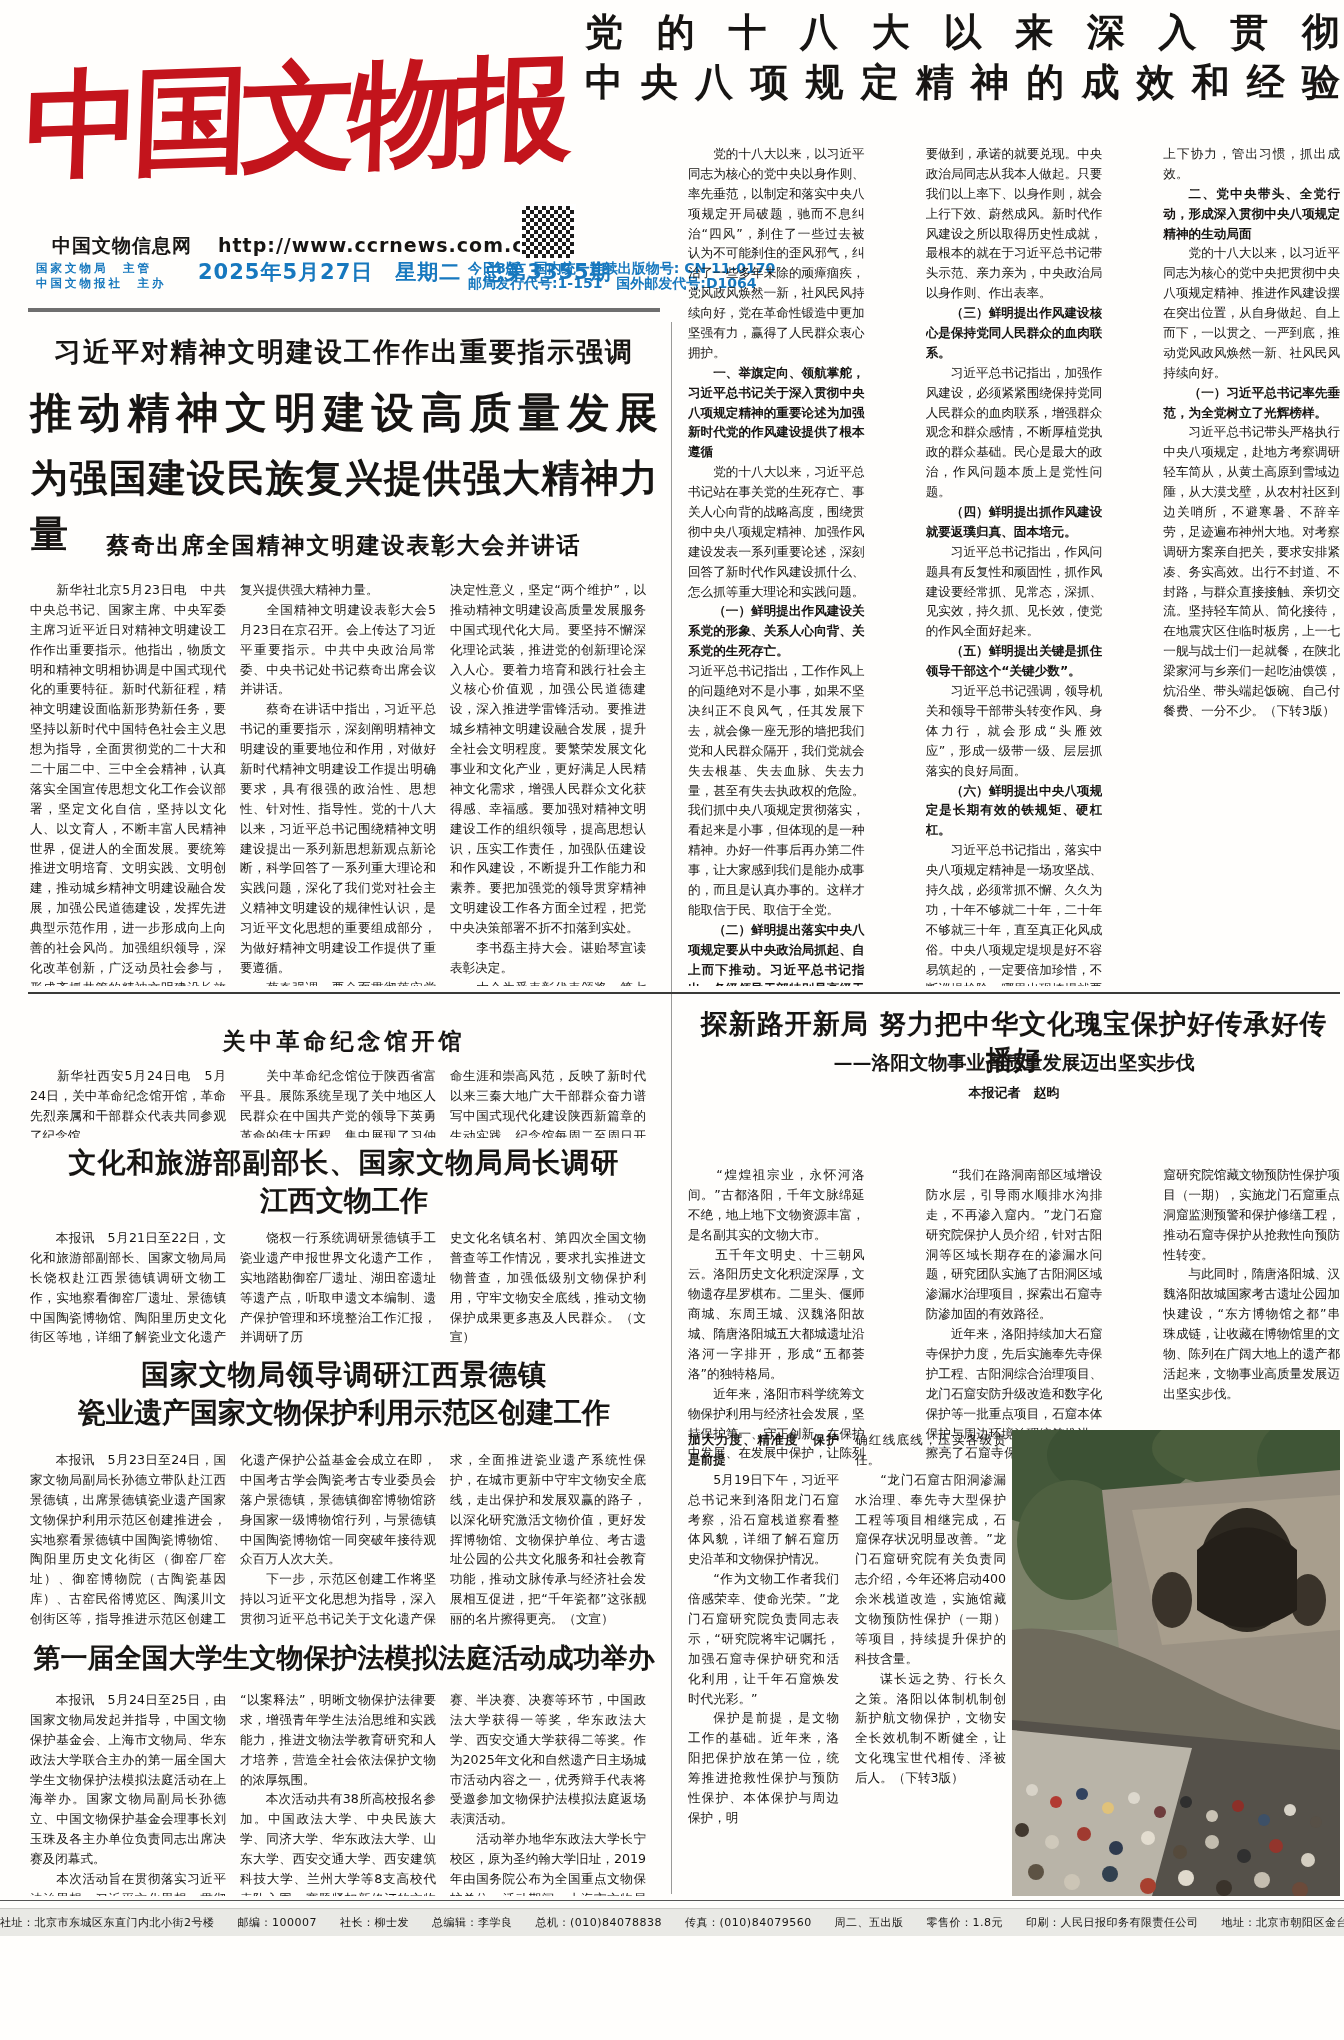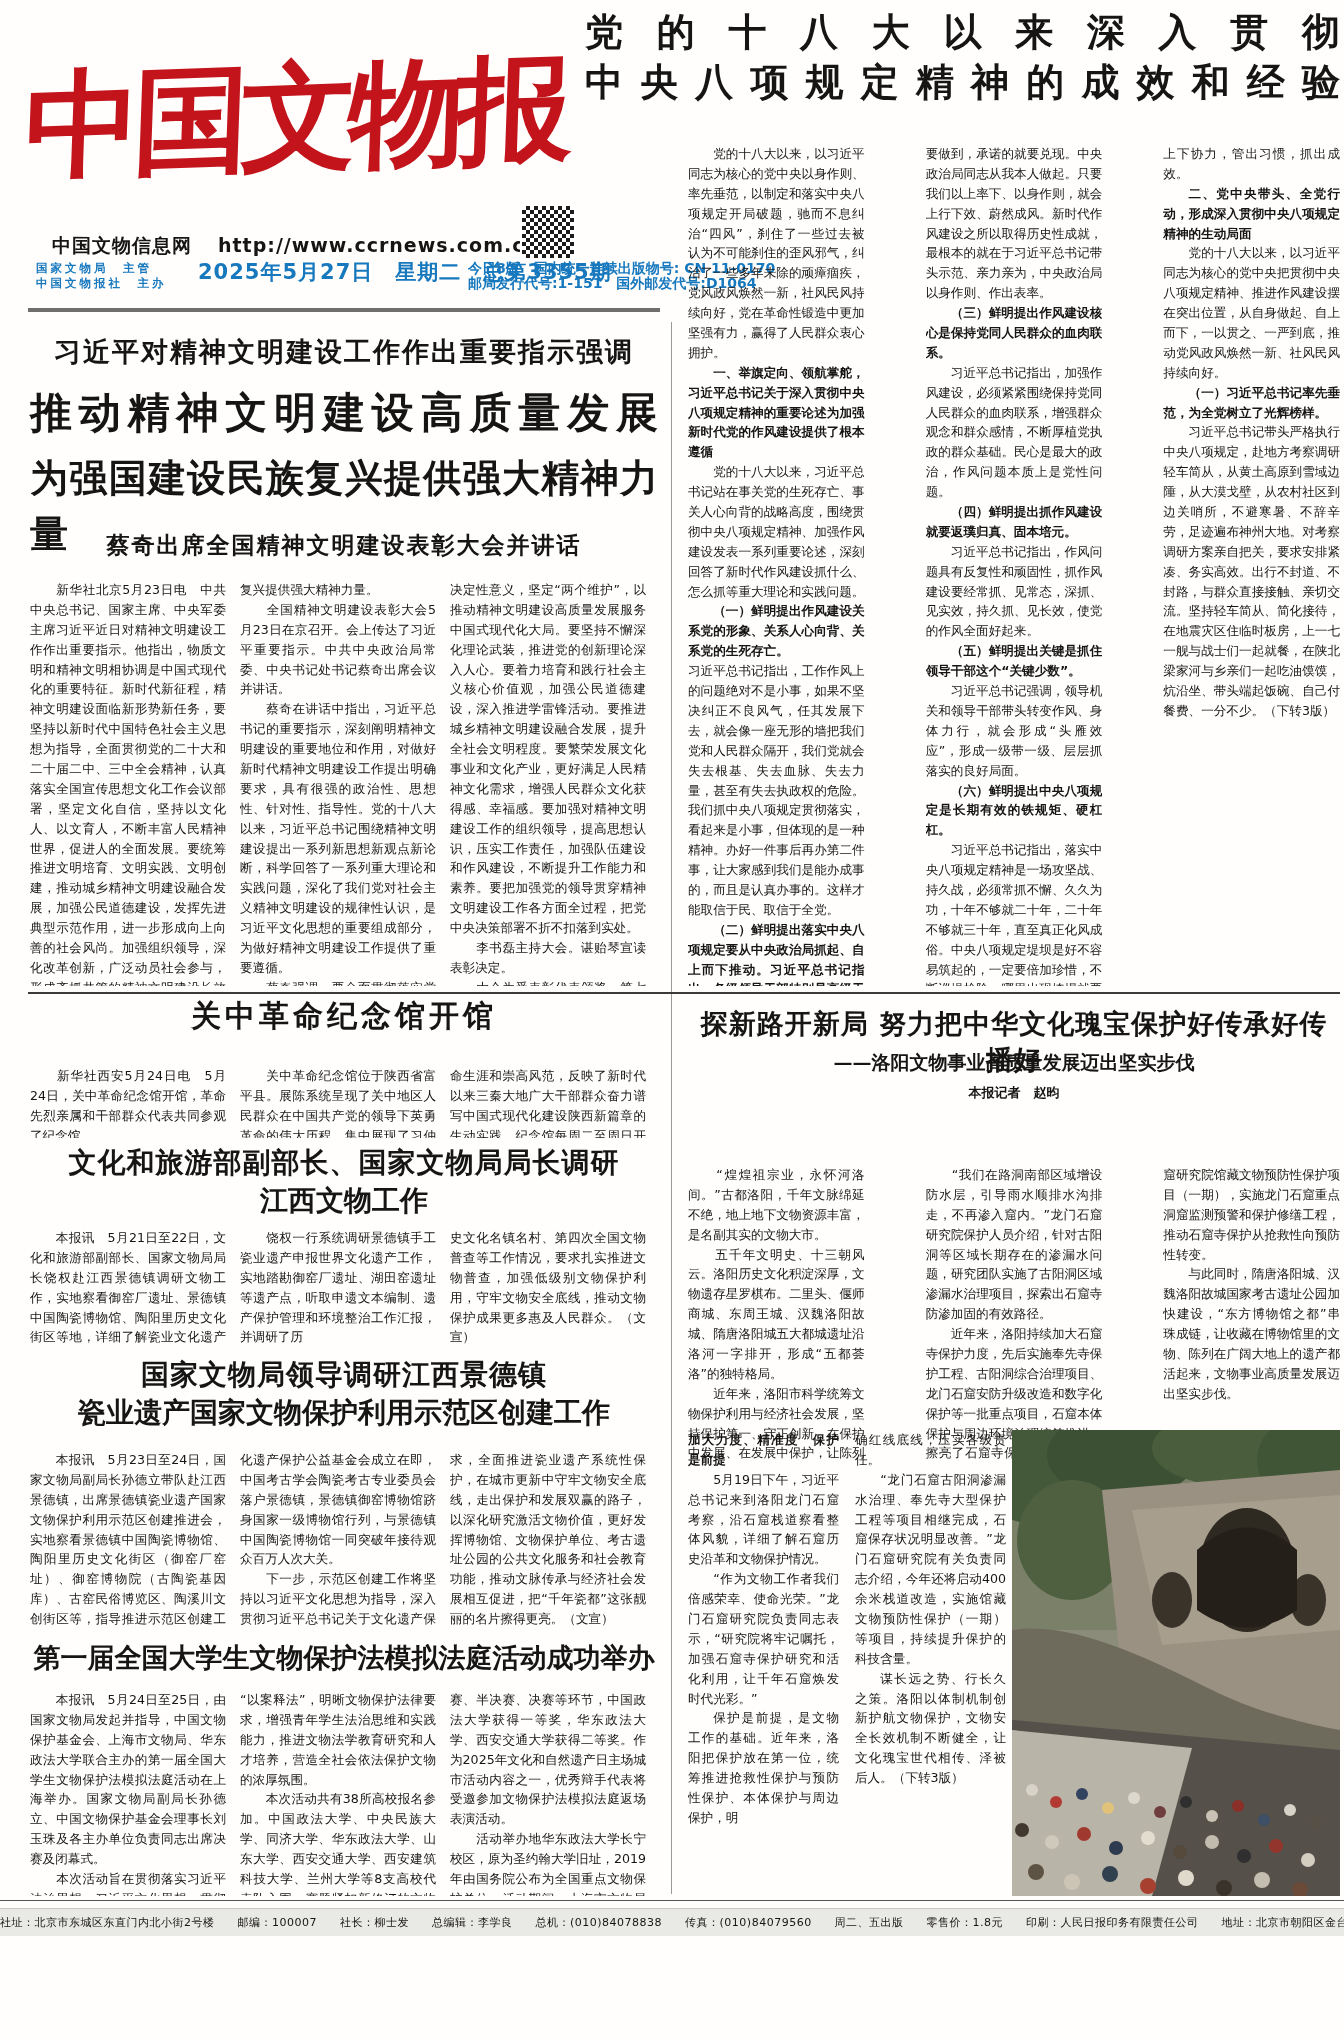--- a/index.html
+++ b/index.html
@@ -43,21 +43,21 @@
   .para.b{font-weight:bold;}
   .para.f{text-indent:0;}
   .blockcol{overflow:hidden;font-size:12.6px;line-height:1.58;text-align:justify;}
   
   .kicker{left:30px;top:334px;width:628px;font-size:27px;font-weight:bold;letter-spacing:2px;}
   .main-h1{left:30px;top:384px;width:628px;font-size:42px;line-height:58px;}
   .main-h2{left:30px;top:450px;width:628px;font-size:38px;line-height:56px;}
   .main-sub{left:30px;top:530px;width:628px;font-size:23px;font-weight:600;letter-spacing:2px;
             font-family:"DejaVu Serif","Liberation Serif",serif;}
   
-  .t-guanzhong{left:30px;top:996px;width:628px;font-size:30px;letter-spacing:4px;}
+  .t-guanzhong{left:30px;top:1026px;width:628px;font-size:23px;letter-spacing:4px;}
   .t-jx1{left:30px;top:1144px;width:628px;font-size:28px;letter-spacing:1px;}
   .t-jx2{left:30px;top:1182px;width:628px;font-size:28px;}
   .t-jdz1{left:30px;top:1356px;width:628px;font-size:28px;letter-spacing:1px;}
   .t-jdz2{left:30px;top:1394px;width:628px;font-size:28px;}
   .t-moot{left:30px;top:1640px;width:628px;font-size:27px;}
   
   .t-luo{left:688px;top:1006px;width:652px;font-size:27px;letter-spacing:1px;}
   .t-luo-sub{left:688px;top:1050px;width:652px;font-size:19px;font-weight:600;
              font-family:"DejaVu Serif","Liberation Serif",serif;}
   .t-luo-by{left:688px;top:1084px;width:652px;font-size:13px;font-weight:bold;}

